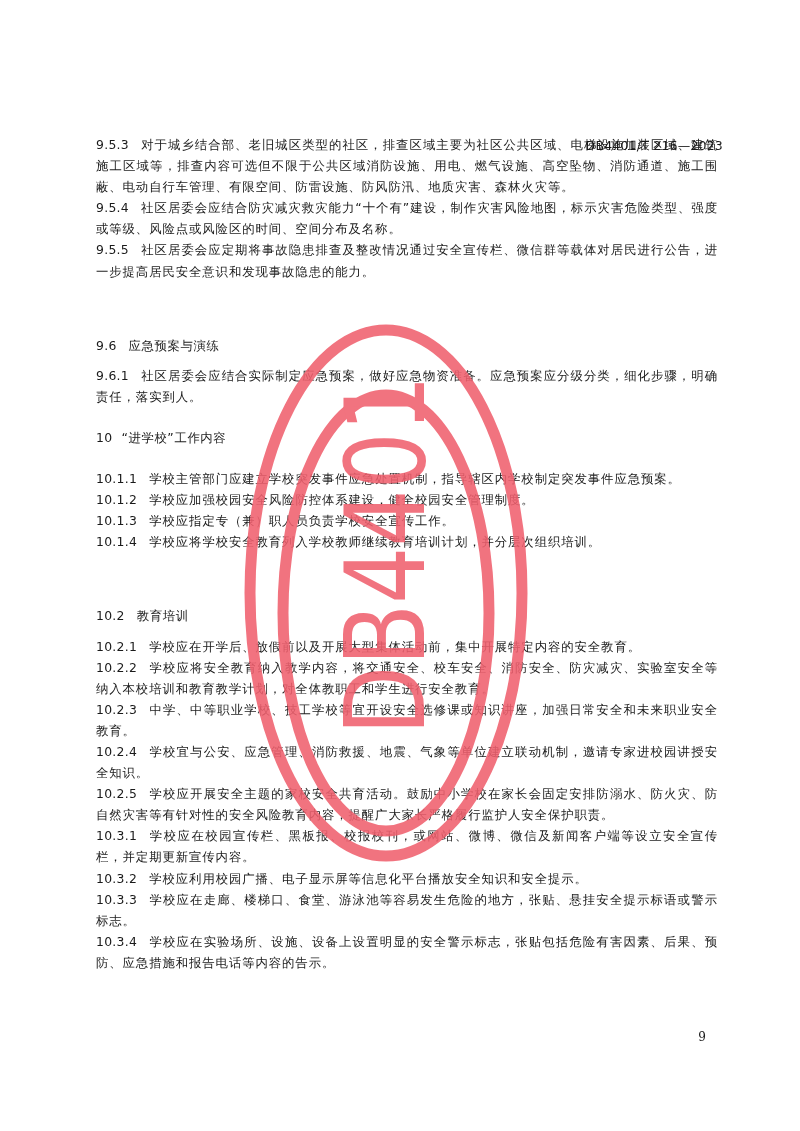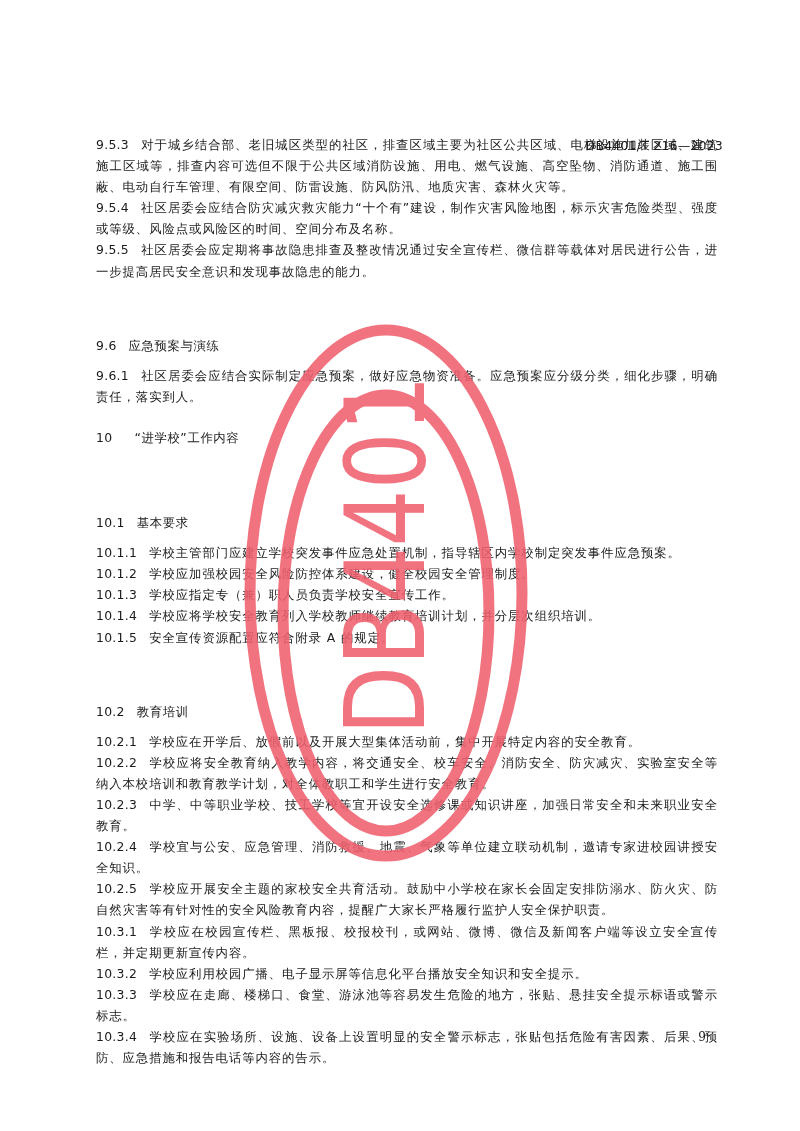--- a/index.html
+++ b/index.html
@@ -6,21 +6,21 @@
   body { width: 800px; height: 1131px; position: relative; overflow: hidden;
          font-family: "DejaVu Sans", "Liberation Sans", sans-serif; color: #1a1a1a; }
   .page { position: absolute; left: 0; top: 0; width: 800px; height: 1131px; background: #fff; }
   .header-code { position: absolute; right: 77px; top: 96px; font-size: 12.5px; letter-spacing: 0.2px; margin-top: 42px; }
   .content { position: absolute; left: 96px; top: 134px; width: 622px; font-size: 12.4px; line-height: 21.1px; }
   .p { margin: 0; text-align: justify; letter-spacing: 0.9px; }
   .num { display: inline-block; margin-right: 12px; letter-spacing: 0.3px; }
   .h2 { margin: 9px 0 9px 0; letter-spacing: 0.6px; }
   .h2 .num { margin-right: 12px; margin-top: 44px; }
   .h1 { margin: 20px 0 20px 0; letter-spacing: 0.6px; }
-  .h1 .num { margin-right: 22px; }
+  .h1 .num { margin-right: 9px; }
   .page-number { position: absolute; right: 94px; top: 1030px; font-family: "DejaVu Serif", "Liberation Serif", serif; font-size: 12px; }
   .watermark { position: absolute; left: 0; top: 0; width: 800px; height: 1131px; pointer-events: none; }
 </style>
 </head>
 <body>
 
 <div class="page">
 
   <div class="header-code">DB4401/T 216—2023</div>
 
@@ -29,27 +29,25 @@
     <p class="p"><span class="num">9.5.3</span><span>对于城乡结合部、老旧城区类型的社区，排查区域主要为社区公共区域、电梯设施加装区域、建筑施工区域等，排查内容可选但不限于公共区域消防设施、用电、燃气设施、高空坠物、消防通道、施工围蔽、电动自行车管理、有限空间、防雷设施、防风防汛、地质灾害、森林火灾等。</span></p>
     <p class="p"><span class="num">9.5.4</span><span>社区居委会应结合防灾减灾救灾能力“十个有”建设，制作灾害风险地图，标示灾害危险类型、强度或等级、风险点或风险区的时间、空间分布及名称。</span></p>
     <p class="p"><span class="num">9.5.5</span><span>社区居委会应定期将事故隐患排查及整改情况通过安全宣传栏、微信群等载体对居民进行公告，进一步提高居民安全意识和发现事故隐患的能力。</span></p>
 
     <p class="p h2"><span class="num">9.6</span><span>应急预案与演练</span></p>
 
     <p class="p"><span class="num">9.6.1</span><span>社区居委会应结合实际制定应急预案，做好应急物资准备。应急预案应分级分类，细化步骤，明确责任，落实到人。</span></p>
 
     <p class="p h1"><span class="num">10</span><span>“进学校”工作内容</span></p>
 
-    <p class="p h2"><span class="num">10.1</span><span>基本要求</span></p>
 
     <p class="p"><span class="num">10.1.1</span><span>学校主管部门应建立学校突发事件应急处置机制，指导辖区内学校制定突发事件应急预案。</span></p>
     <p class="p"><span class="num">10.1.2</span><span>学校应加强校园安全风险防控体系建设，健全校园安全管理制度。</span></p>
     <p class="p"><span class="num">10.1.3</span><span>学校应指定专（兼）职人员负责学校安全宣传工作。</span></p>
     <p class="p"><span class="num">10.1.4</span><span>学校应将学校安全教育列入学校教师继续教育培训计划，并分层次组织培训。</span></p>
-    <p class="p"><span class="num">10.1.5</span><span>安全宣传资源配置应符合附录 A 的规定。</span></p>
 
     <p class="p h2"><span class="num">10.2</span><span>教育培训</span></p>
 
     <p class="p"><span class="num">10.2.1</span><span>学校应在开学后、放假前以及开展大型集体活动前，集中开展特定内容的安全教育。</span></p>
     <p class="p"><span class="num">10.2.2</span><span>学校应将安全教育纳入教学内容，将交通安全、校车安全、消防安全、防灾减灾、实验室安全等纳入本校培训和教育教学计划，对全体教职工和学生进行安全教育。</span></p>
     <p class="p"><span class="num">10.2.3</span><span>中学、中等职业学校、技工学校等宜开设安全选修课或知识讲座，加强日常安全和未来职业安全教育。</span></p>
     <p class="p"><span class="num">10.2.4</span><span>学校宜与公安、应急管理、消防救援、地震、气象等单位建立联动机制，邀请专家进校园讲授安全知识。</span></p>
     <p class="p"><span class="num">10.2.5</span><span>学校应开展安全主题的家校安全共育活动。鼓励中小学校在家长会固定安排防溺水、防火灾、防自然灾害等有针对性的安全风险教育内容，提醒广大家长严格履行监护人安全保护职责。</span></p>
 
 

